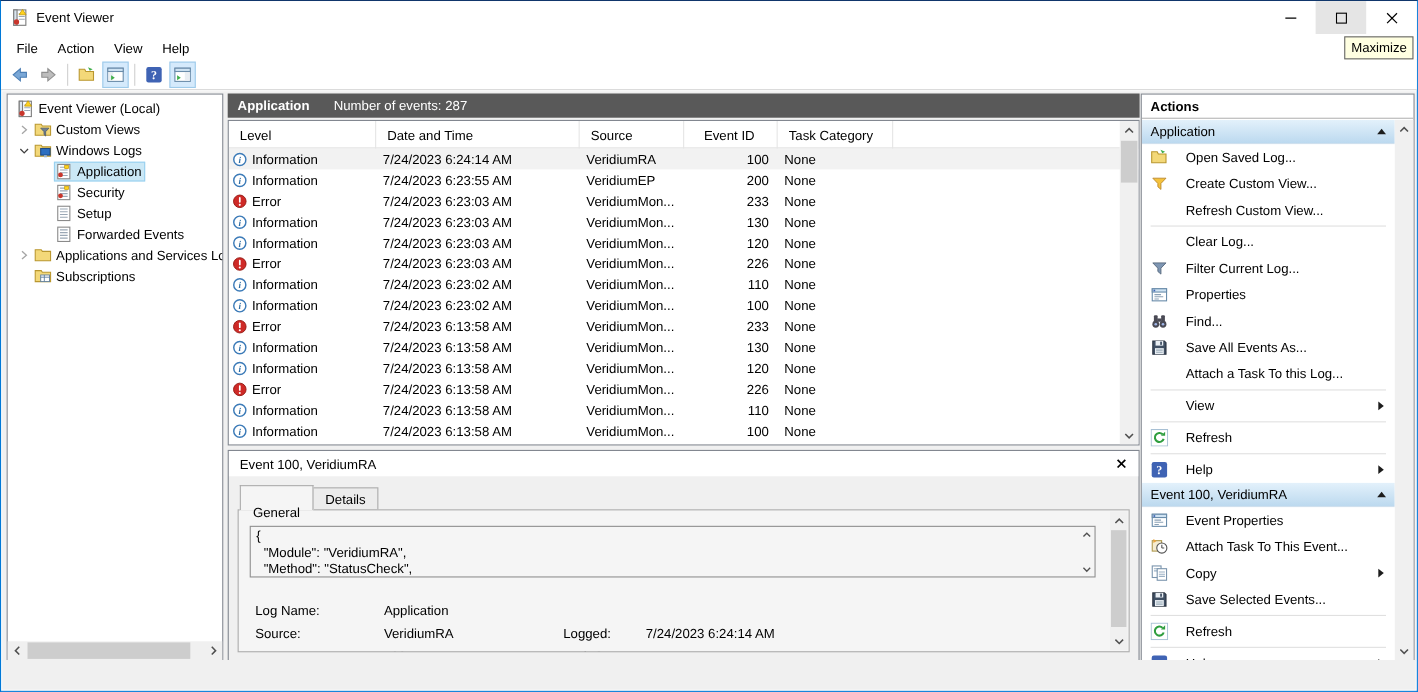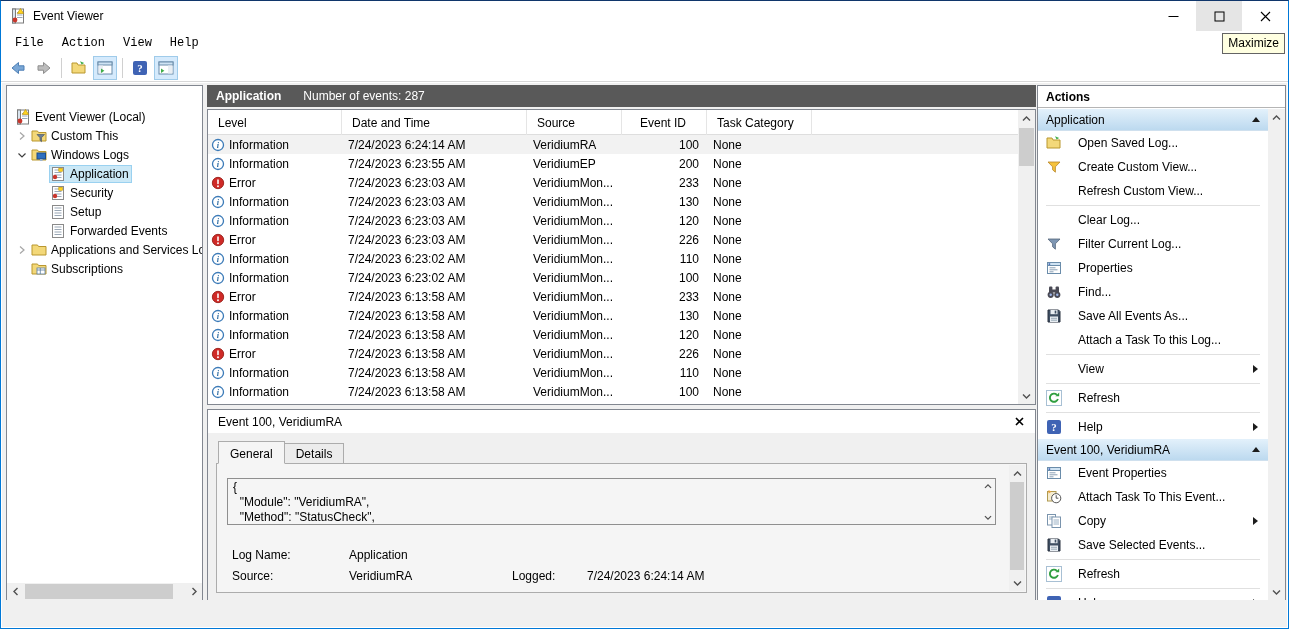--- a/index.html
+++ b/index.html
@@ -12,40 +12,40 @@
   .titlebar { position:absolute; top:0; left:0; right:0; height:30px; display:flex; align-items:center; background:#fff; }
   .titlebar .appicon { width:16px; height:16px; margin-left:9px; }
   .titlebar .title { margin-left:7px; }
   .win-controls { position:absolute; right:0; top:0; height:30px; display:flex; }
   .win-btn { width:46px; height:30px; display:flex; align-items:center; justify-content:center; }
   .win-btn.hovered { background:#e5e5e5; }
   .tooltip { position:absolute; top:32px; right:3px; background:#ffffe1; border:1px solid #646464;
     padding:2px 5px 3px; font-size:12px; z-index:50; }
 
   
-  .menubar { position:absolute; top:30px; left:0; right:0; height:23px; display:flex; align-items:center; padding-left:5px; background:#fff;font-family:Liberation Mono, monospace; }
+  .menubar { position:absolute; top:30px; left:0; right:0; height:23px; display:flex; align-items:flex-end; padding-left:5px; background:#fff; }
   .menu-item { padding:3px 9px; }
 
   
   .toolbar { position:absolute; top:53px; left:0; right:0; height:28px; display:flex; align-items:center;
     padding-left:4px; border-bottom:1px solid #d7d7d7; background:#fff; }
   .tb-btn { width:24px; height:24px; display:flex; align-items:center; justify-content:center; margin:0 1px; border:1px solid transparent; }
   .tb-btn.selected { background:#d5eafc; border:1px solid #9fcbea; }
   .tb-sep { width:1px; height:20px; background:#d0d0d0; margin:0 4px; }
   .icon16 { width:16px; height:16px; display:inline-block; }
   .icon16 svg, .icon14 svg { width:100%; height:100%; display:block; }
   .icon14 { width:14px; height:14px; display:inline-block; }
 
   
   .content { position:absolute; top:82px; left:1px; right:1px; bottom:27px; background:#f0f0f0; }
   .statusstrip { position:absolute; bottom:1px; left:1px; right:1px; height:27px; background:#f0f0f0; }
 
   
   .tree-panel { position:absolute; left:4px; top:2px; bottom:0; width:197px; background:#fff; border:1px solid #828790; }
-  .tree { padding-top:21px; overflow:hidden; }
+  .tree { padding-top:3px; overflow:hidden; }
   .tree-row { height:19px; display:flex; align-items:center; white-space:nowrap; }
   .tree-expander { width:17px; height:16px; display:flex; align-items:center; justify-content:center; flex:0 0 17px; }
   .tree-sel-wrap { display:inline-flex; align-items:center; padding:1px 3px 1px 1px; }
   .tree-sel-wrap.selected { background:#cbe8f6; border:1px solid #9ad1f0; padding:0 2px 0 0; }
   .tree-label { margin-left:4px; }
   .tree-hscroll { position:absolute; left:0; right:0; bottom:0; height:17px; background:#f0f0f0; }
   .hs-btn { position:absolute; top:0; width:17px; height:17px; display:flex; align-items:center; justify-content:center; }
   .hs-thumb { position:absolute; top:1px; height:15px; background:#cdcdcd; }
 
   
@@ -69,21 +69,21 @@
   .vs-btn { position:absolute; left:0; width:17px; height:17px; display:flex; align-items:center; justify-content:center; }
   .vs-thumb { position:absolute; left:1px; width:15px; background:#cdcdcd; }
 
   
   .preview { position:absolute; top:324px; left:0; right:0; bottom:0; background:#f0f0f0; border:1px solid #828790; overflow:hidden; }
   .preview-title { height:23px; background:#fff; display:flex; align-items:center; padding:0 8px 0 10px; }
   .preview-title .pt-label { flex:1; }
   .preview-close { width:16px; height:16px; display:flex; align-items:center; justify-content:center; }
   .tabs { position:absolute; left:10px; top:33px; display:flex; }
   .tab { height:21px; padding:3px 11px 0; border:1px solid #acacac; background:#ececec; margin-right:-1px; }
-  .tab.active { background:#f5f5f5; border-bottom:1px solid #f5f5f5; height:23px; position:relative; z-index:2; top:-2px; padding-top:5px; }
+  .tab.active { background:#f5f5f5; border-bottom:1px solid #f5f5f5; height:23px; position:relative; z-index:2; top:-2px; padding-top:17px; }
   .tab-content { position:absolute; left:8px; right:8px; top:53px; bottom:7px; border:1px solid #acacac; background:#f5f5f5; }
   .json-box { position:absolute; left:10px; right:30px; top:14px; height:47px; background:#f5f5f5; border:1px solid #8f8f8f; overflow:hidden; padding:1px 14px 0 5px; }
   .json-line { line-height:15px; white-space:pre; }
   .json-mini-btn { position:absolute; right:1px; width:12px; height:12px; display:flex; align-items:center; justify-content:center; }
   .fields { position:absolute; left:0; right:30px; top:84px; bottom:0; overflow:hidden; }
   .frow { position:relative; height:21px; }
   .flabel1 { position:absolute; left:15px; }
   .fvalue1 { position:absolute; left:132px; }
   .flabel2 { position:absolute; left:295px; }
   .fvalue2 { position:absolute; left:370px; }
@@ -229,21 +229,21 @@
                 <polyline points="3,1.5 7,5 3,8.5" fill="none" stroke="#a6a6a6" stroke-width="1.2"></polyline>
               </svg>
             </span>
             <span class="tree-sel-wrap">
               <span class="icon16">
                 <svg viewBox="0 0 16 16">
                   <path d="M1 5 v-2 h5.5 l1 1.5 H15 V13 H1 Z" fill="#f3d879" stroke="#b9972f"></path>
                   <path d="M6 6.5 h7.5 l-3 3.2 v4 l-1.5 -1.4 v-2.6 z" fill="#6f7f92" stroke="#4e5a68" stroke-width="0.7"></path>
                 </svg>
               </span>
-              <span class="tree-label">Custom This</span>
+              <span class="tree-label">Custom Views</span>
             </span>
           </div>
           <div class="tree-row" style="padding-left: 6px;">
             <span class="tree-expander">
               <svg viewBox="0 0 10 10" width="10" height="10">
                 <polyline points="1.5,3.5 5,7 8.5,3.5" fill="none" stroke="#404040" stroke-width="1.2"></polyline>
               </svg>
             </span>
             <span class="tree-sel-wrap">
               <span class="icon16">

